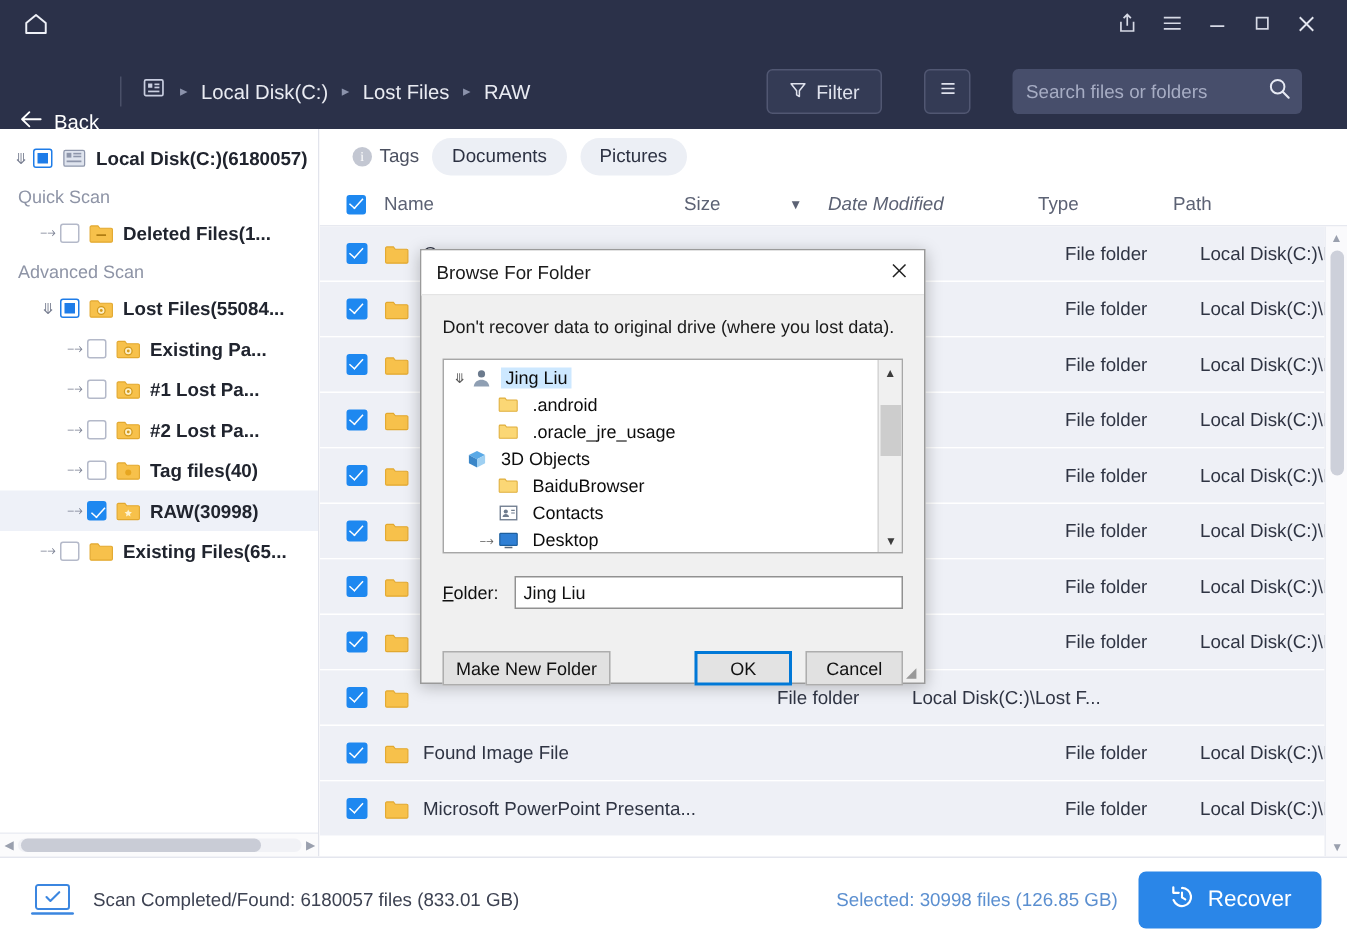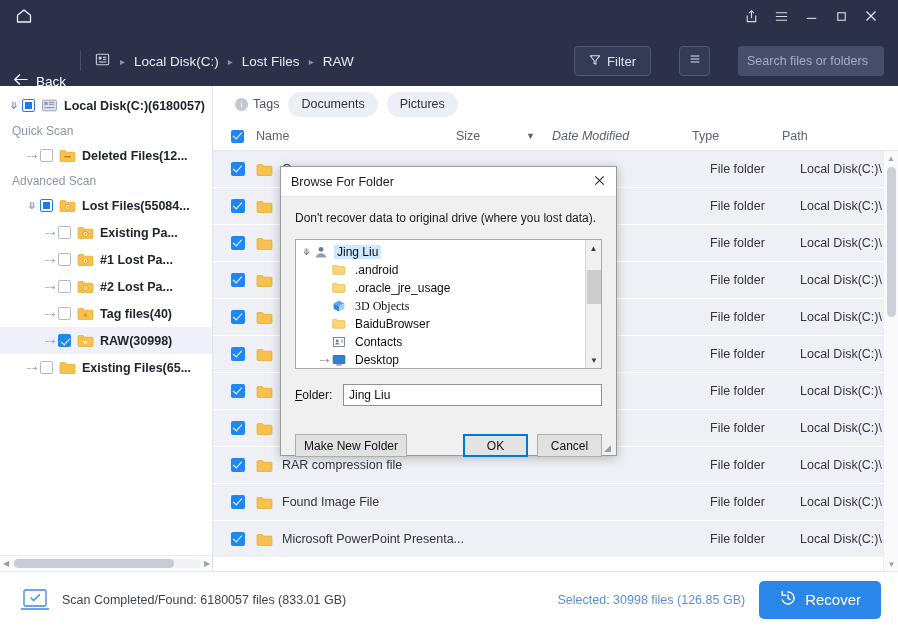--- a/index.html
+++ b/index.html
@@ -37,33 +37,33 @@
   }
   .back-btn {
     display: flex; align-items: center; gap: 7px;
     margin-left: 13px; color: #ffffff; font-size: 13.5px; cursor: pointer; margin-top: 40px;
   }
   .nav-divider { width: 1px; height: 20px; background: #4a5068; margin: 0 13px 0 14px; }
   .crumb-drive { margin-right: 4px; display:flex; align-items:center; cursor:pointer; }
   .crumbs { display: flex; align-items: center; font-size: 13.5px; }
   .crumb { color: #e9ebf2; padding: 2px 4px; cursor: pointer; white-space: nowrap; }
   .crumb-sep { color: #8b92ab; font-size: 10px; margin: 0 5px; }
-  .nav-right { margin-left: auto; display: flex; align-items: center; margin-right: 14px; gap: 28px; }
+  .nav-right { margin-left: auto; display: flex; align-items: center; margin-right: 30px; gap: 28px; }
   .filter-btn {
     height: 30px; padding: 0 14px; border: 1px solid #515772; border-radius: 4px;
     background: #343b55; color: #dfe2ed; font-size: 13px;
     display: flex; align-items: center; gap: 6px; cursor: pointer;
   }
   .menu-btn {
     width: 31px; height: 30px; border: 1px solid #515772; border-radius: 4px;
     background: #343b55; color: #dfe2ed;
     display: flex; align-items: center; justify-content: center; cursor: pointer;
   }
   .searchbox {
-    width: 146px; height: 30px; background: #474e6b; border-radius: 4px;
+    width: 193px; height: 30px; background: #474e6b; border-radius: 4px;
     display: flex; align-items: center; padding: 0 9px; cursor: text;
   }
   .searchbox input {
     flex: 1; background: transparent; border: none; outline: none;
     color: #ffffff; font-size: 12.5px; font-family: "Liberation Sans", sans-serif;
   }
   .searchbox input::placeholder { color: #a7adc4; }
 
   
   .sidebar {
@@ -387,21 +387,21 @@
         <div class="tgroup">Quick Scan</div>
         <div class="tnode" style="padding-left: 24px;">
           <span class="tcaret">⤍</span>
           <span class="tcheck"></span>
           <span class="ticon">
             <svg width="17" height="15" viewBox="0 0 16 14">
               <path d="M1 3.2a.8.8 0 0 1 .8-.8h4.1l1.2 1.5h7.1a.8.8 0 0 1 .8.8v7.1a.8.8 0 0 1-.8.8H1.8a.8.8 0 0 1-.8-.8z" fill="#f7c14b" stroke="#e2a82f" stroke-width=".7"></path>
               <path d="M5 8.2h6" stroke="#b07d12" stroke-width="1.2"></path>
             </svg>
           </span>
-          <span class="tlabel">Deleted Files(12...</span>
+          <span class="tlabel">Deleted Files(1...</span>
         </div>
         <div class="tgroup">Advanced Scan</div>
         <div class="tnode" style="padding-left: 24px;">
           <span class="tcaret">⤋</span>
           <span class="tcheck partial"></span>
           <span class="ticon">
             <svg width="17" height="15" viewBox="0 0 16 14">
               <path d="M1 3.2a.8.8 0 0 1 .8-.8h4.1l1.2 1.5h7.1a.8.8 0 0 1 .8.8v7.1a.8.8 0 0 1-.8.8H1.8a.8.8 0 0 1-.8-.8z" fill="#f7c14b" stroke="#e2a82f" stroke-width=".7"></path>
               <circle cx="8" cy="8.4" r="2.4" fill="#fdf0c8" stroke="#d39a1e" stroke-width=".8"></circle>
               <circle cx="8" cy="8.4" r=".9" fill="#d39a1e"></circle>
@@ -624,21 +624,20 @@
           <div class="fr-type">File folder</div>
           <div class="fr-path">Local Disk(C:)\Lost F...</div>
         </div>
         <div class="frow">
           <div class="fr-check"></div>
           <div class="fr-fold">
             <svg width="17" height="15" viewBox="0 0 16 14">
               <path d="M1 3.2a.8.8 0 0 1 .8-.8h4.1l1.2 1.5h7.1a.8.8 0 0 1 .8.8v7.1a.8.8 0 0 1-.8.8H1.8a.8.8 0 0 1-.8-.8z" fill="#f7c14b" stroke="#e2a82f" stroke-width=".7"></path>
             </svg>
           </div>
-          <div class="fr-name">RAR compression file</div>
           <div class="fr-size"></div>
           <div class="fr-sp"></div>
           <div class="fr-date"></div>
           <div class="fr-type">File folder</div>
           <div class="fr-path">Local Disk(C:)\Lost F...</div>
         </div>
         <div class="frow">
           <div class="fr-check"></div>
           <div class="fr-fold">
             <svg width="17" height="15" viewBox="0 0 16 14">
@@ -711,21 +710,21 @@
           </div>
           <div class="dt-row" style="padding-left: 21px;">
             <span class="dt-caret"></span>
             <span class="dt-ico">
               <svg width="14" height="14" viewBox="0 0 14 14">
                 <path d="M.8 3a.6.6 0 0 1 .6-.6h3.3l1 1.3h6.5a.6.6 0 0 1 .6.6v6.3a.6.6 0 0 1-.6.6H1.4a.6.6 0 0 1-.6-.6z" fill="#fbd775" stroke="#dfae3c" stroke-width=".7"></path>
               </svg>
             </span>
             <span class="dt-label">.oracle_jre_usage</span>
           </div>
-          <div class="dt-row" style="padding-left: 21px; font-family: Liberation Serif, serif;">
+          <div class="dt-row" style="">
             <span class="dt-caret"></span>
             <span class="dt-ico">
               <svg width="14" height="14" viewBox="0 0 14 14">
                 <path d="M7 1.6 12.4 4.4 7 7.2 1.6 4.4z" fill="#5aa9e6"></path>
                 <path d="M1.6 4.4 7 7.2v5.4L1.6 9.8z" fill="#3a86c8"></path>
                 <path d="M12.4 4.4 7 7.2v5.4l5.4-2.8z" fill="#9fd0f2"></path>
               </svg>
             </span>
             <span class="dt-label">3D Objects</span>
           </div>

